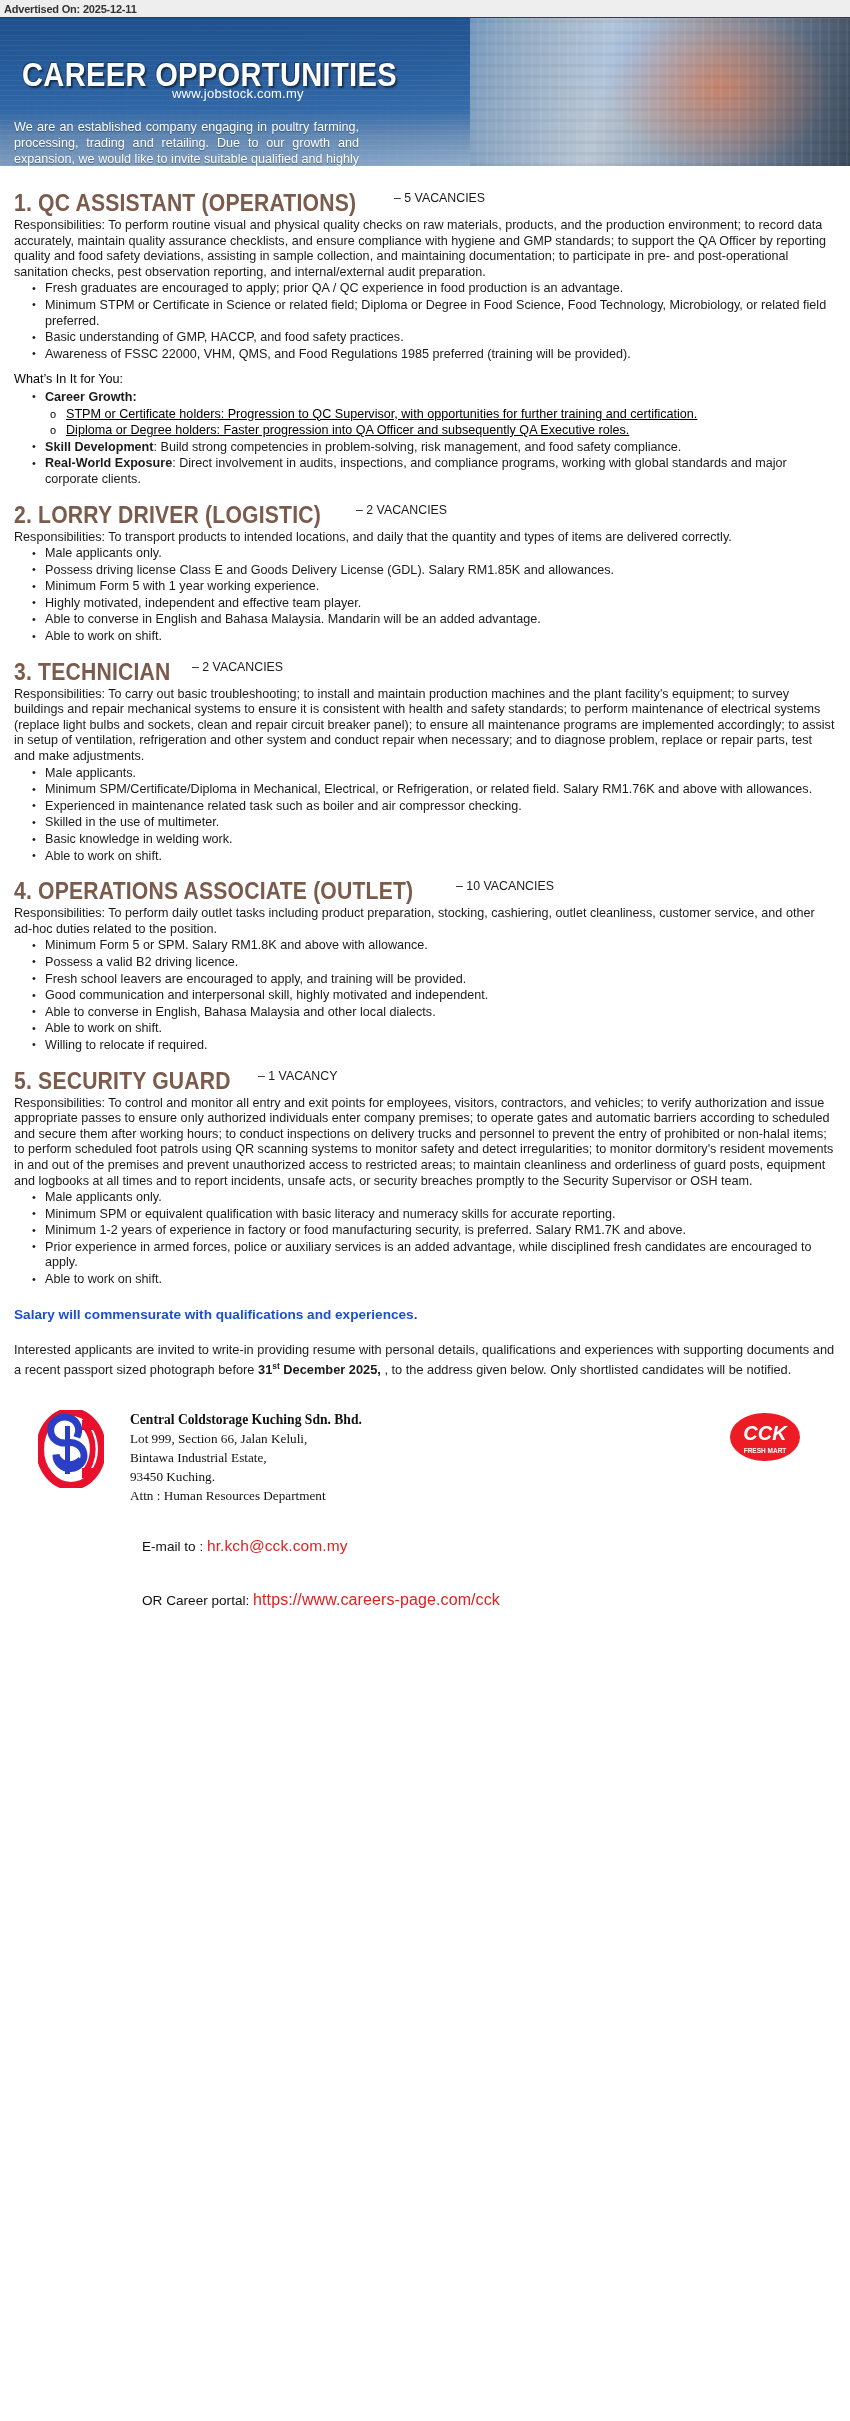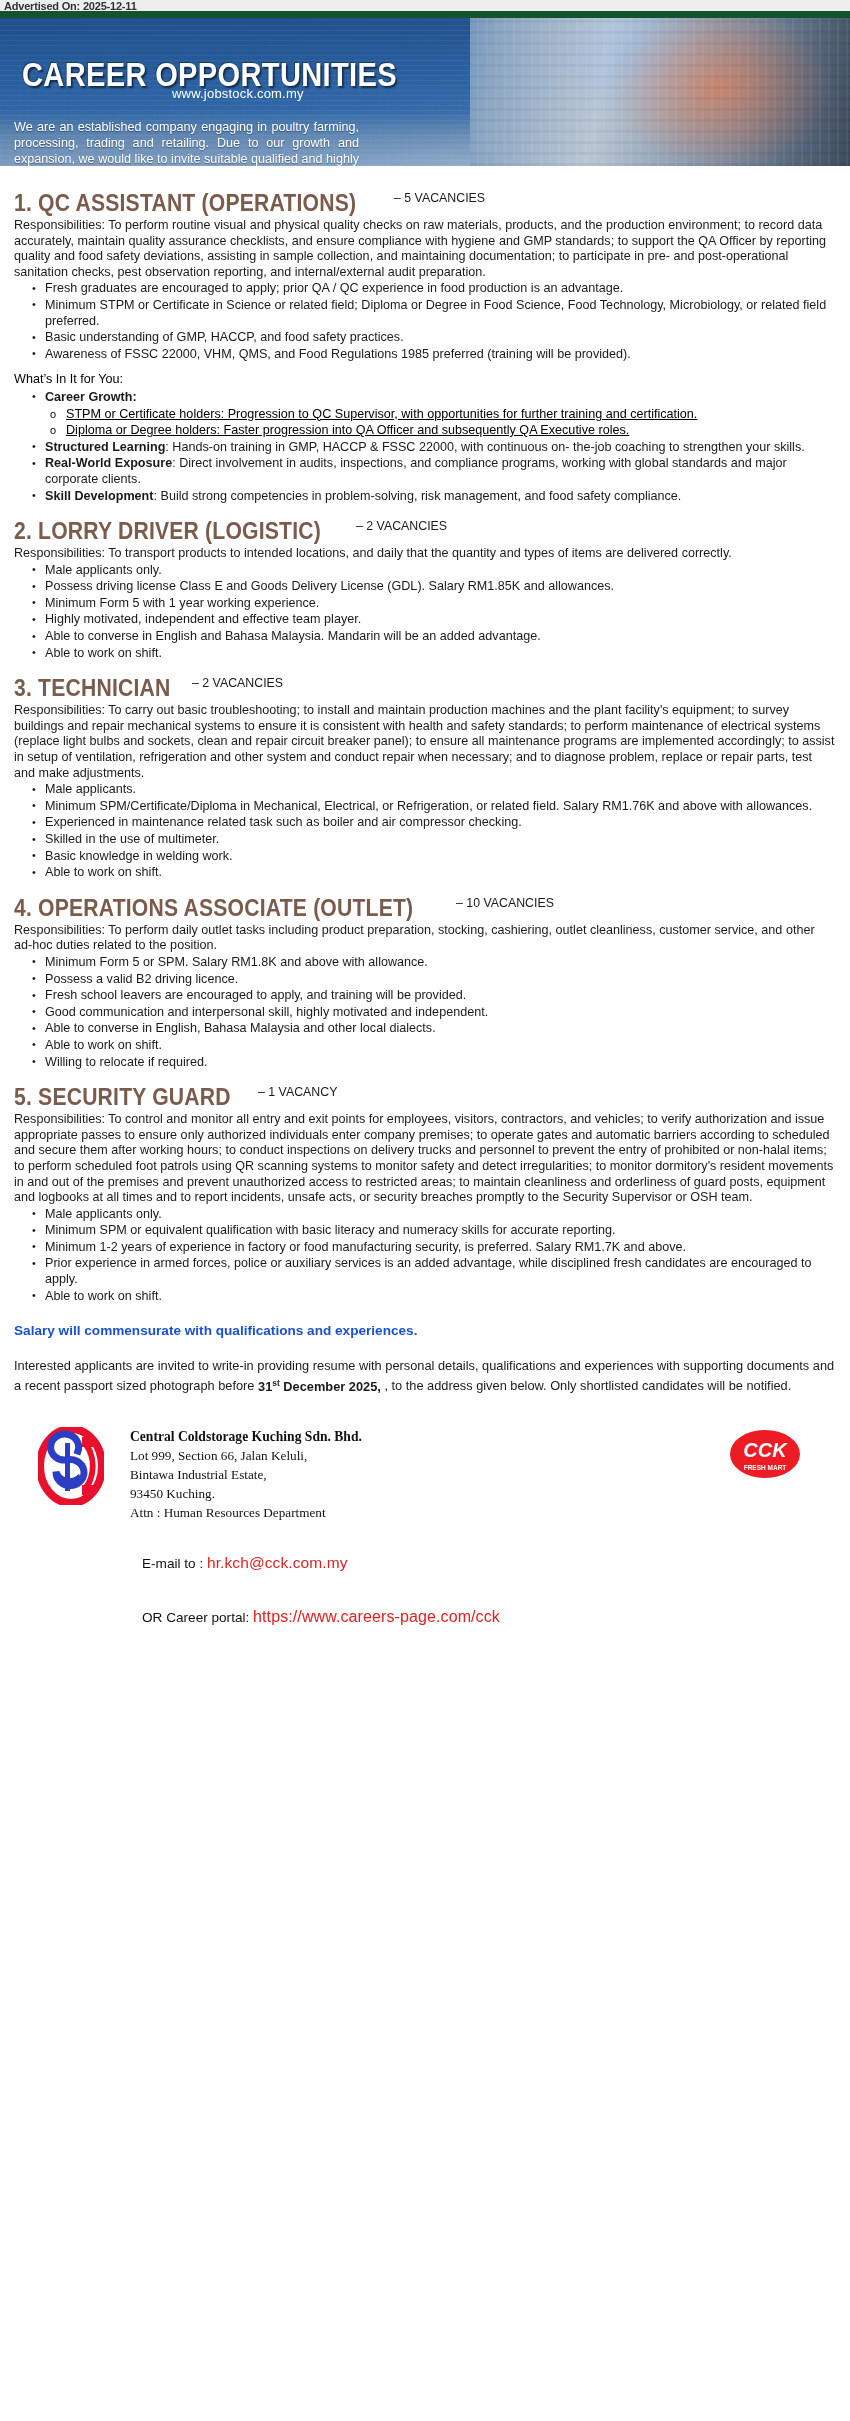--- a/index.html
+++ b/index.html
@@ -8,21 +8,21 @@
     width: 850px;
     background: #ffffff;
     font-family: "Liberation Sans", sans-serif;
     color: #000;
   }
 
   
   .ad-bar {
     height: 18px;
     background: #eeeeee;
-    border-bottom: 7px solid #14532d;
+    border-bottom: 1px solid #14532d;
     display: flex;
     align-items: center;
     padding-left: 4px;
   }
   .ad-bar span {
     font-size: 11px;
     font-weight: bold;
     color: #333;
     letter-spacing: -0.2px;
   }
@@ -273,23 +273,22 @@
           <li>Basic understanding of GMP, HACCP, and food safety practices.</li>
           <li>Awareness of FSSC 22000, VHM, QMS, and Food Regulations 1985 preferred (training will be provided).</li>
         </ul>
         <div class="sub-label">What’s In It for You:</div>
         <ul class="bl">
           <li><b>Career Growth:</b><span></span></li>
           <ul class="sub">
             <li>STPM or Certificate holders: Progression to QC Supervisor, with opportunities for further training and certification.</li>
             <li>Diploma or Degree holders: Faster progression into QA Officer and subsequently QA Executive roles.</li>
           </ul>
-          <li><b>Structured Learning</b><span>: Hands-on training in GMP, HACCP &amp; FSSC 22000, with continuous on- the-job coaching to strengthen your skills.</span></li>
+          <li><b>Skill Development</b><span>: Build strong competencies in problem-solving, risk management, and food safety compliance.</span></li>
           <li><b>Real-World Exposure</b><span>: Direct involvement in audits, inspections, and compliance programs, working with global standards and major corporate clients.</span></li>
-          <li><b>Skill Development</b><span>: Build strong competencies in problem-solving, risk management, and food safety compliance.</span></li>
         </ul>
       </div>
       <div class="job">
         <div class="job-head">
           <div class="job-title">2. LORRY DRIVER (LOGISTIC)</div>
           <div class="job-vac">– 2 VACANCIES</div>
         </div>
         <p class="para">Responsibilities:  To transport products to intended locations, and daily that the quantity and types of items are delivered correctly.</p>
         <ul class="bl">
           <li>Male applicants only.</li>

